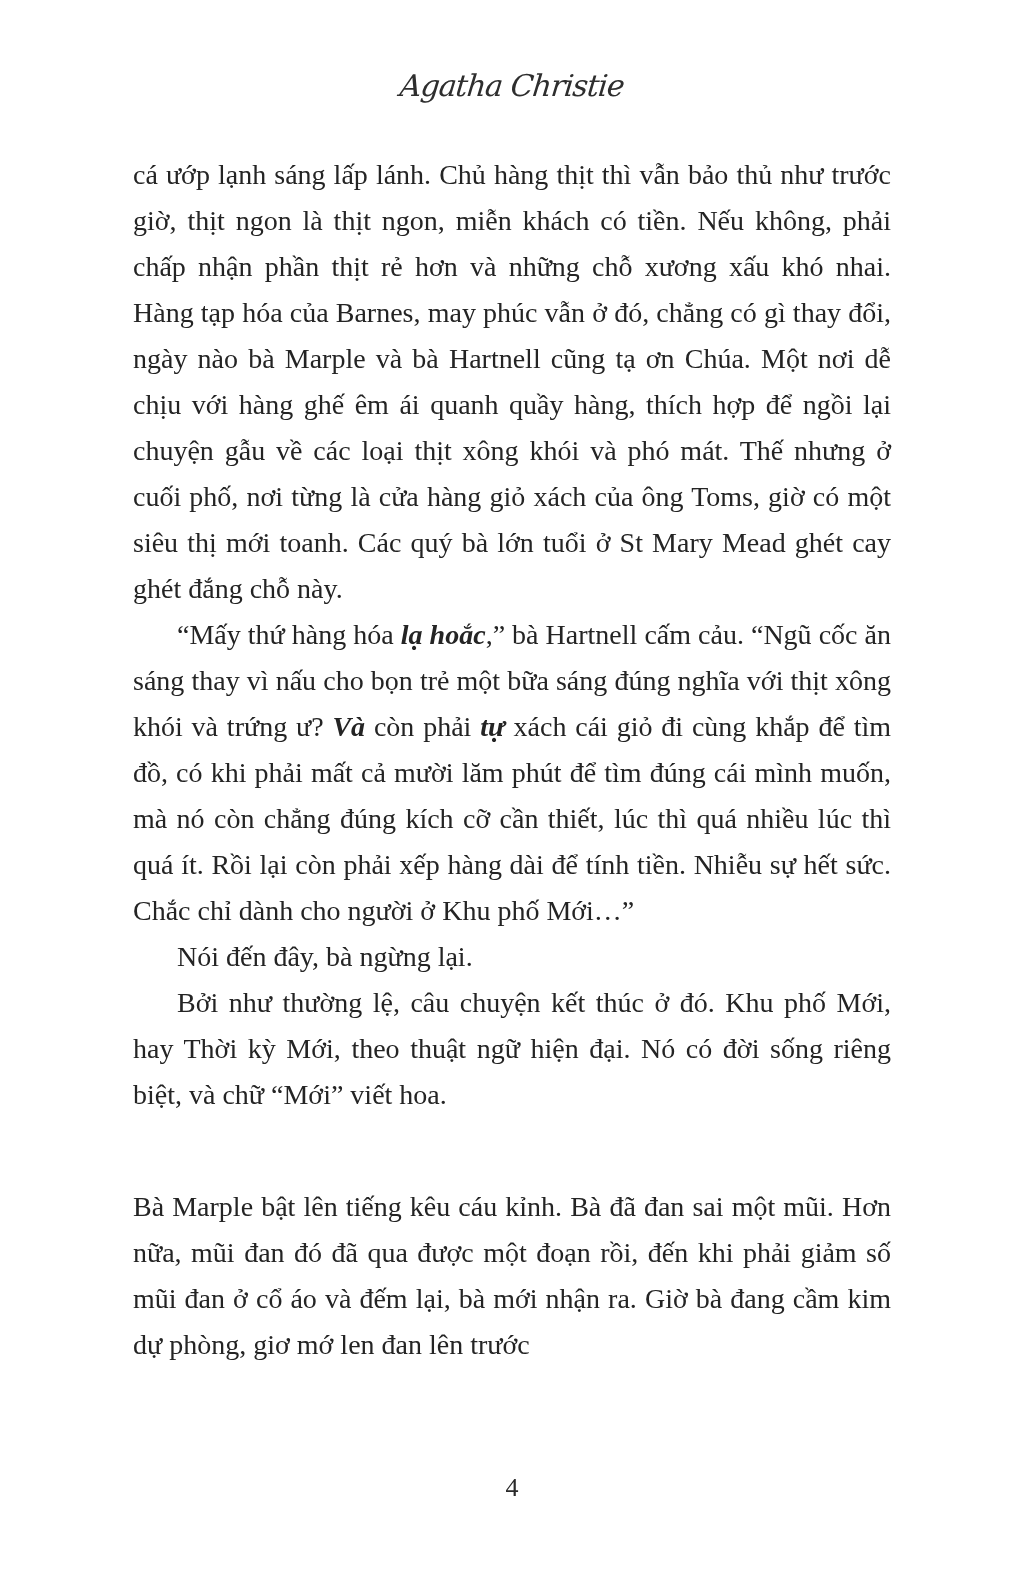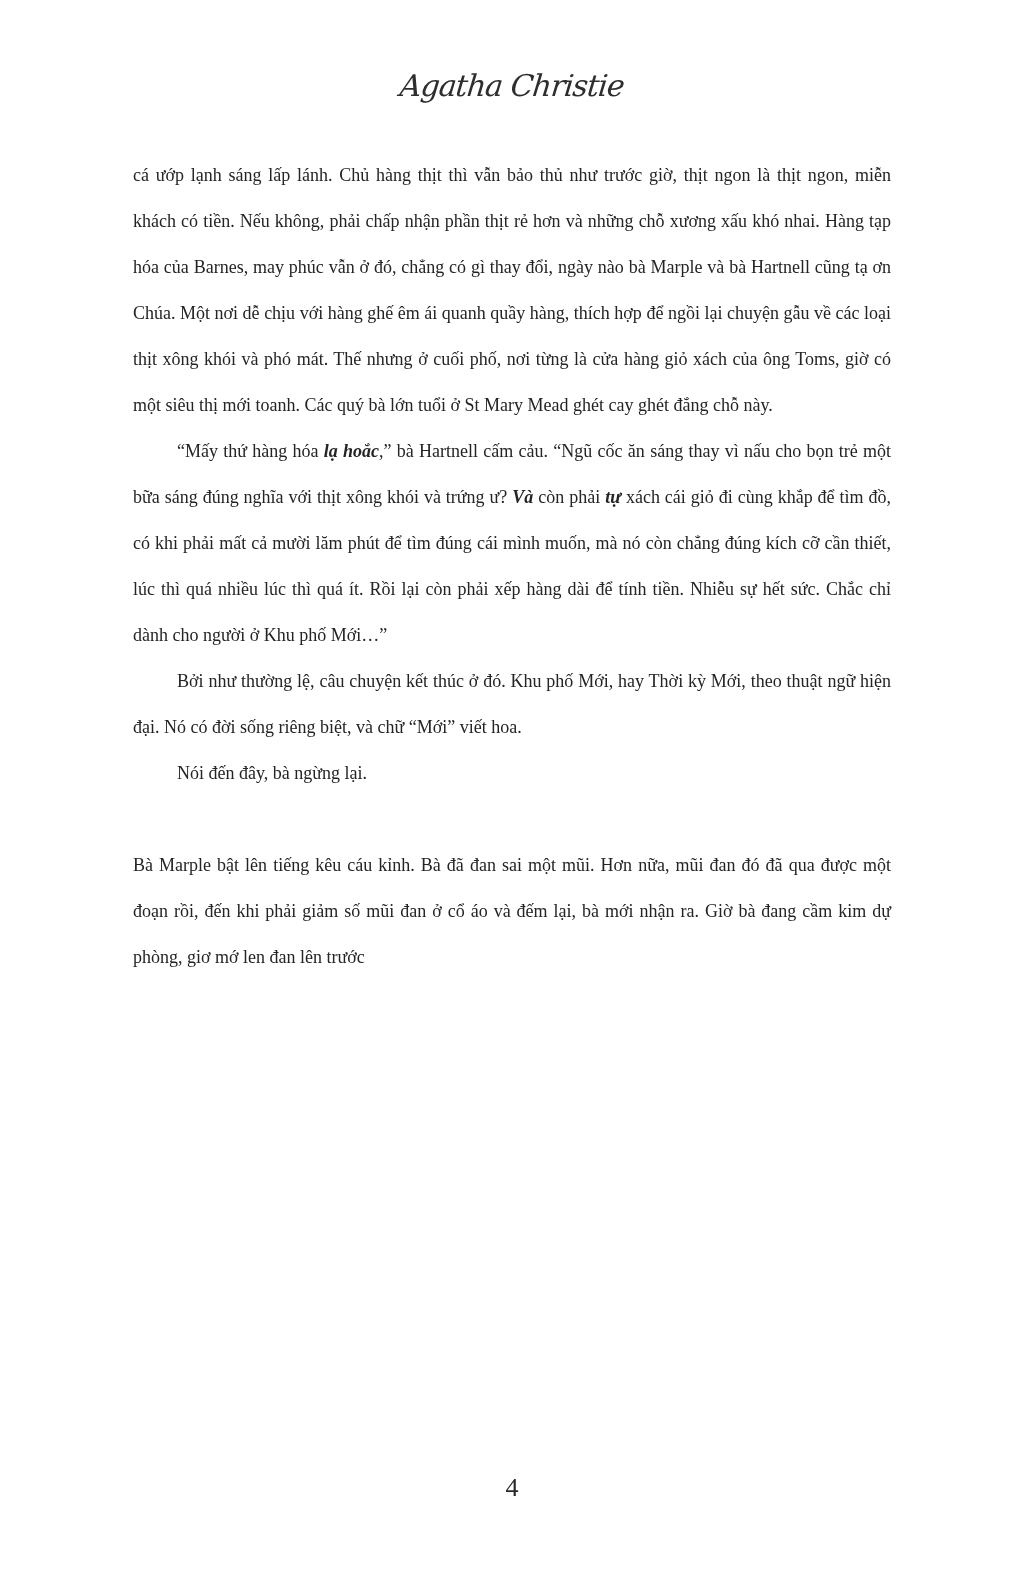--- a/index.html
+++ b/index.html
@@ -29,34 +29,34 @@
     font-weight: 500;
     letter-spacing: -1px;
     color: #2e2e2e;
     transform: skewX(-6deg);
   }
   .body-text {
     position: absolute;
     top: 152px;
     left: 133px;
     width: 758px;
-    font-size: 18px;
+    font-size: 28px;
     line-height: 46px;
     text-align: justify;
     text-justify: inter-word;
   }
   p.para {
     margin: 0;
     padding: 0;
   }
   p.para.indent {
     text-indent: 44px;
   }
   p.para.scene-break {
-    margin-top: 46px;
+    margin-top: 66px;
   }
   .seg-italic {
     font-style: italic;
     font-weight: bold;
   }
   .page-number {
     position: absolute;
     left: 0;
     right: 0;
     bottom: 72px;
@@ -68,20 +68,20 @@
 </head>
 <body>
 
 <div class="page">
 
   <div class="signature">Agatha Christie</div>
 
   <div class="body-text">
       <p class="para"><span>cá ướp lạnh sáng lấp lánh. Chủ hàng thịt thì vẫn bảo thủ như trước giờ, thịt ngon là thịt ngon, miễn khách có tiền. Nếu không, phải chấp nhận phần thịt rẻ hơn và những chỗ xương xấu khó nhai. Hàng tạp hóa của Barnes, may phúc vẫn ở đó, chẳng có gì thay đổi, ngày nào bà Marple và bà Hartnell cũng tạ ơn Chúa. Một nơi dễ chịu với hàng ghế êm ái quanh quầy hàng, thích hợp để ngồi lại chuyện gẫu về các loại thịt xông khói và phó mát. Thế nhưng ở cuối phố, nơi từng là cửa hàng giỏ xách của ông Toms, giờ có một siêu thị mới toanh. Các quý bà lớn tuổi ở St Mary Mead ghét cay ghét đắng chỗ này.</span></p>
       <p class="para indent"><span>“Mấy thứ hàng hóa </span><span class="seg-italic">lạ hoắc</span><span>,” bà Hartnell cấm cảu. “Ngũ cốc ăn sáng thay vì nấu cho bọn trẻ một bữa sáng đúng nghĩa với thịt xông khói và trứng ư? </span><span class="seg-italic">Và</span><span> còn phải </span><span class="seg-italic">tự</span><span> xách cái giỏ đi cùng khắp để tìm đồ, có khi phải mất cả mười lăm phút để tìm đúng cái mình muốn, mà nó còn chẳng đúng kích cỡ cần thiết, lúc thì quá nhiều lúc thì quá ít. Rồi lại còn phải xếp hàng dài để tính tiền. Nhiễu sự hết sức. Chắc chỉ dành cho người ở Khu phố Mới…”</span></p>
+      <p class="para indent"><span>Nói đến đây, bà ngừng lại.</span></p>
       <p class="para indent"><span>Bởi như thường lệ, câu chuyện kết thúc ở đó. Khu phố Mới, hay Thời kỳ Mới, theo thuật ngữ hiện đại. Nó có đời sống riêng biệt, và chữ “Mới” viết hoa.</span></p>
-      <p class="para indent"><span>Nói đến đây, bà ngừng lại.</span></p>
       <p class="para scene-break"><span>Bà Marple bật lên tiếng kêu cáu kỉnh. Bà đã đan sai một mũi. Hơn nữa, mũi đan đó đã qua được một đoạn rồi, đến khi phải giảm số mũi đan ở cổ áo và đếm lại, bà mới nhận ra. Giờ bà đang cầm kim dự phòng, giơ mớ len đan lên trước</span></p>
     </div>
 
   <div class="page-number">4</div>
 
 </div>
 
 </body></html>

